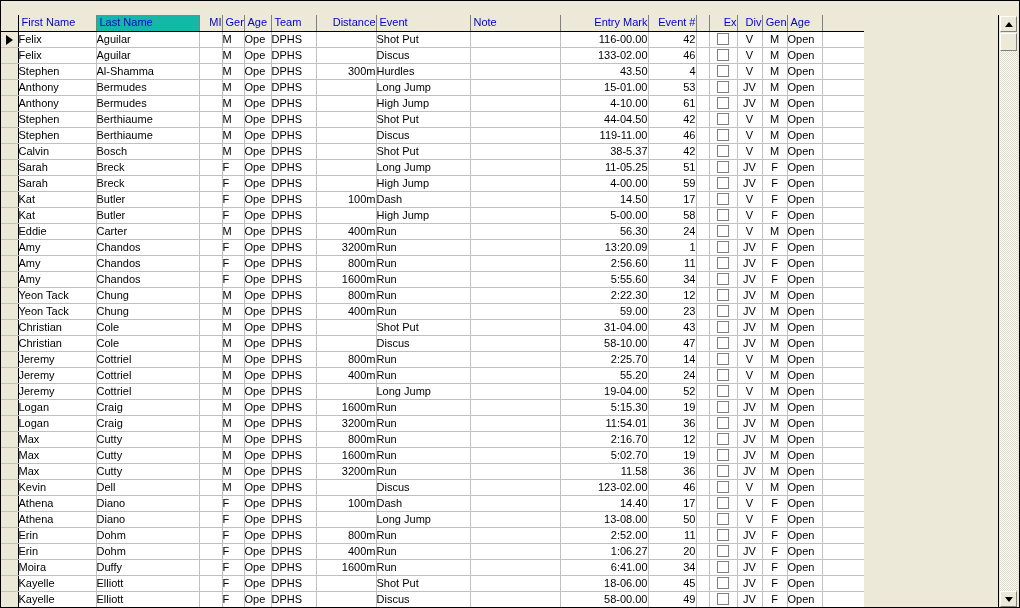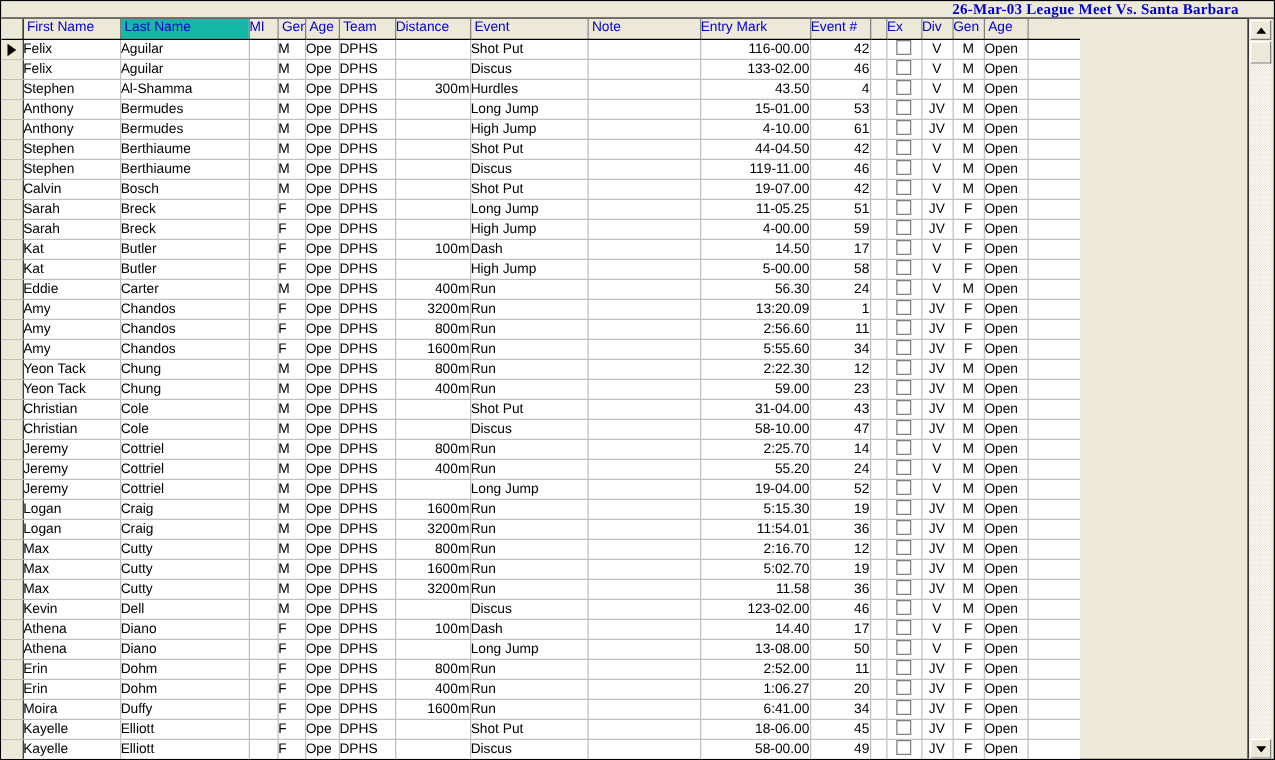--- a/index.html
+++ b/index.html
@@ -79,21 +79,21 @@
 
   
   thead tr { height: 16px; }
   th.hdr {
     height: 16px;
     background: #ece9d8;
     color: #0000cc;
     font-weight: normal;
     font-family: "Liberation Sans", sans-serif;
     font-size: 11px;
-    text-align: left;
+    text-align: right;
     border-right: 1px solid #808080;
     border-bottom: 1px solid #000000;
     line-height: 15px;
     padding: 0 2px;
   }
   th.hdr.left { text-align: left; padding-left: 3px; }
   th.hdr.sel {
     background: #14b8a6;
     color: #0000cc;
   }
@@ -219,23 +219,20 @@
       linear-gradient(45deg, #ded9c3 25%, transparent 25%, transparent 75%, #ded9c3 75%);
     background-size: 2px 2px;
     background-position: 0 0, 1px 1px;
   }
 </style>
 </head>
 <body>
 
 <div id="app-window">
 
-  <div id="title-strip">
-    <div id="title-text">26-Mar-03  League Meet Vs. Santa Barbara</div>
-  </div>
 
   <div id="sheet">
     <table class="grid">
       <colgroup id="grid-colgroup">
           <col style="width: 17px;">
           <col style="width: 78px;">
           <col style="width: 103px;">
           <col style="width: 23px;">
           <col style="width: 22px;">
           <col style="width: 27px;">
@@ -421,21 +418,21 @@
             <td class="recsel"></td>
             <td class="cell"><span>Calvin</span></td>
             <td class="cell"><span>Bosch</span></td>
             <td class="cell ctr"><span></span></td>
             <td class="cell"><span>M</span></td>
             <td class="cell"><span>Ope</span></td>
             <td class="cell"><span>DPHS</span></td>
             <td class="cell num"><span></span></td>
             <td class="cell"><span>Shot Put</span></td>
             <td class="cell"><span></span></td>
-            <td class="cell num"><span>19-07.00</span></td>
+            <td class="cell num"><span>38-5.37</span></td>
             <td class="cell num"><span>42</span></td>
             <td class="cell ctr"></td>
             <td class="cell ctr cbcell"><span class="cbox"></span></td>
             <td class="cell ctr"><span>V</span></td>
             <td class="cell ctr"><span>M</span></td>
             <td class="cell"><span>Open</span></td>
             <td class="cell filler"></td>
           </tr>
           <tr>
             <td class="recsel"></td>

